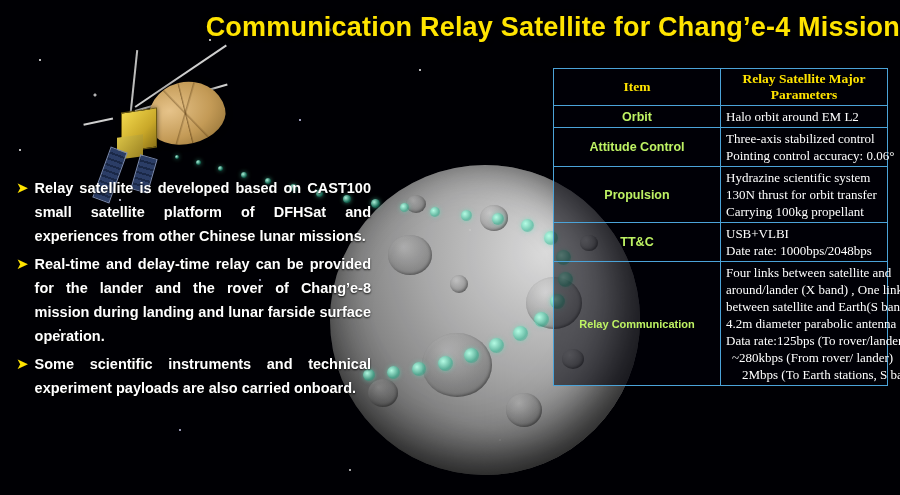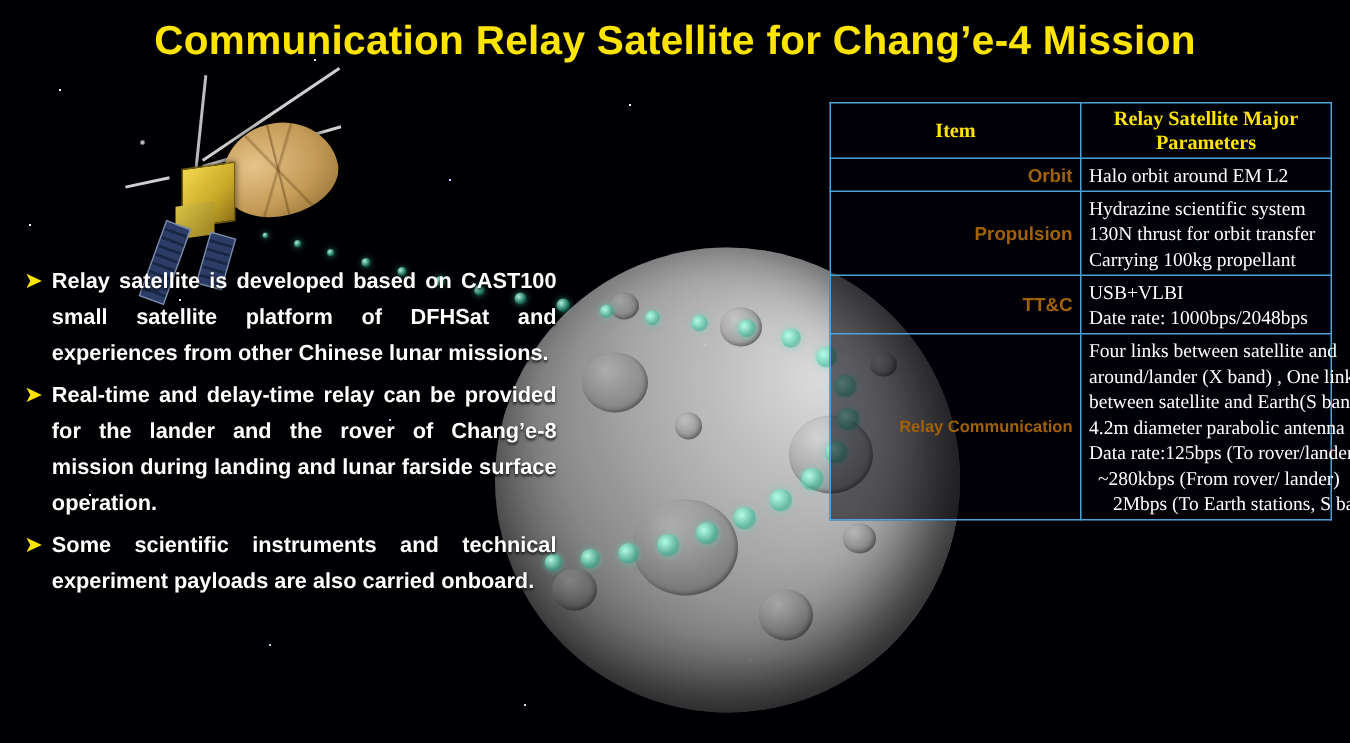--- a/index.html
+++ b/index.html
@@ -36,21 +36,21 @@
       radial-gradient(2px 2px at 95px 95px, rgba(255,255,255,.7) 50%, transparent 100%),
       radial-gradient(2px 2px at 330px 30px, rgba(255,255,255,.5) 50%, transparent 100%),
       #000004;
   }
 
   
   .title {
     position: absolute;
     left: 0; top: 12px;
     width: 900px;
-    text-align: center;
+    text-align: right;
     color: #ffe400;
     font-size: 27px;
     font-weight: bold;
     letter-spacing: .2px;
     text-shadow: 0 0 6px rgba(0,0,0,.9);
   }
 
   
   .moon {
     position: absolute;
@@ -169,24 +169,24 @@
     vertical-align: middle;
   }
   table.params th {
     color: #ffe400;
     font-size: 13.5px;
     font-weight: bold;
     text-align: center;
     font-family: "Liberation Serif", serif;
   }
   table.params td.k {
-    color: #a16207;
+    color: #bef264;
     font-size: 12.5px;
     font-weight: bold;
-    text-align: right;
+    text-align: center;
     width: 86px;
     font-family: "Liberation Sans", sans-serif;
   }
   table.params td.k.small { font-size: 11px; }
   table.params td.v {
     color: #ffffff;
     font-size: 13px;
     font-family: "Liberation Serif", serif;
     line-height: 17px;
   }
@@ -282,20 +282,27 @@
         </tr>
       </thead>
       <tbody>
         <tr>
           <td class="k">Orbit</td>
           <td class="v">
             <span class="vline">Halo orbit around EM L2</span>
           </td>
         </tr>
         <tr>
+          <td class="k">Attitude Control</td>
+          <td class="v">
+            <span class="vline">Three-axis stabilized control</span>
+            <span class="vline">Pointing control accuracy: 0.06°</span>
+          </td>
+        </tr>
+        <tr>
           <td class="k">Propulsion</td>
           <td class="v">
             <span class="vline">Hydrazine scientific system</span>
             <span class="vline">130N thrust for orbit transfer</span>
             <span class="vline">Carrying 100kg propellant</span>
           </td>
         </tr>
         <tr>
           <td class="k">TT&amp;C</td>
           <td class="v">

